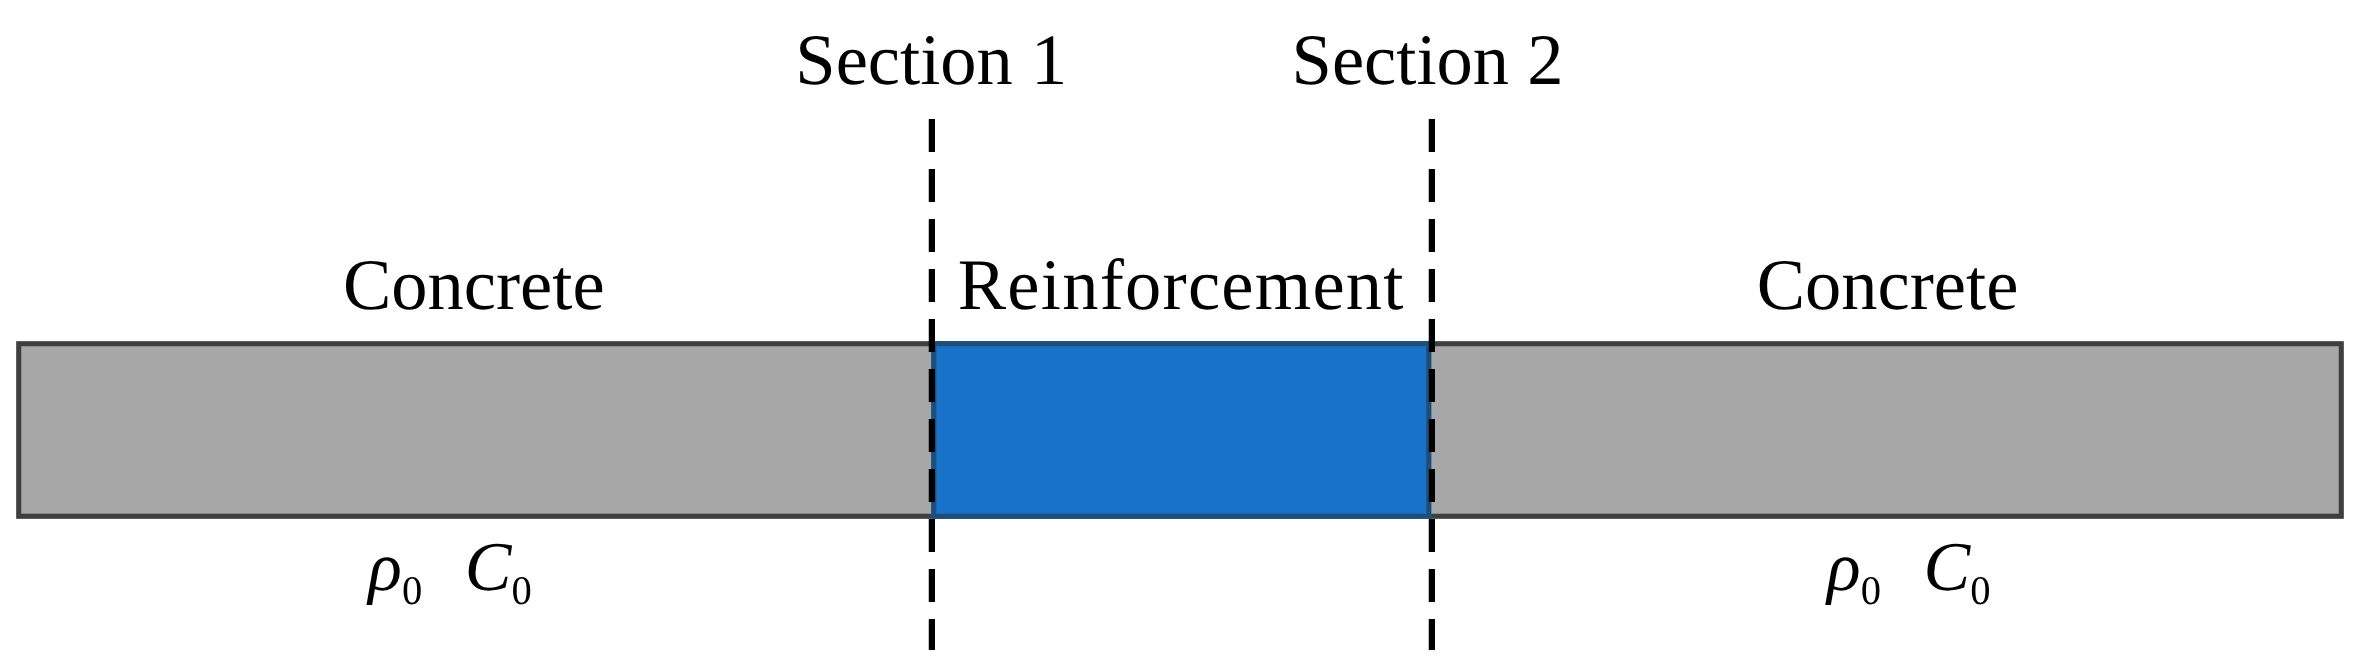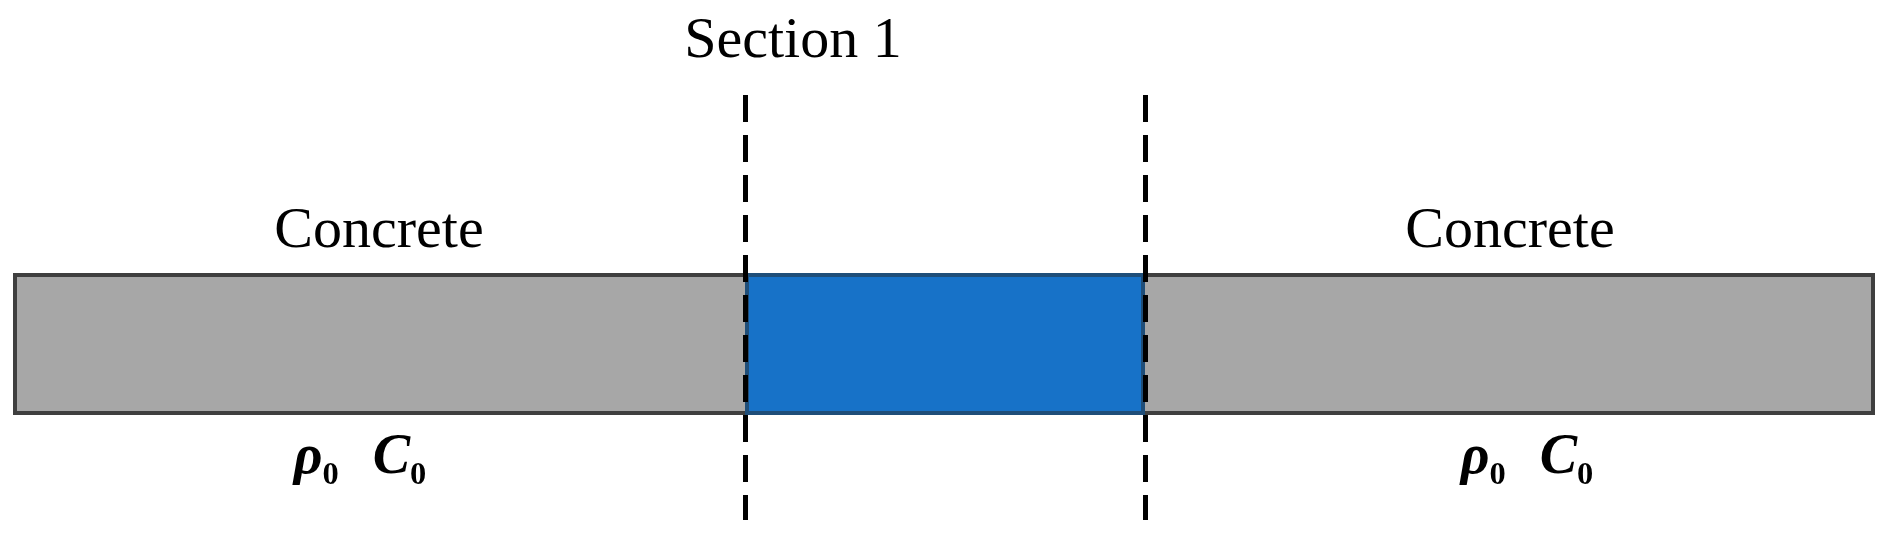--- a/index.html
+++ b/index.html
@@ -58,39 +58,38 @@
   
   .label {
     position: absolute;
     transform: translateX(-50%);
     font-size: 58px;
     line-height: 1.1;
     white-space: nowrap;
     z-index: 4;
     color: #000000;
   }
-  .section-label { top: 6px; margin-left: 48px; }
+  .section-label { top: 16px; }
   #section1-label { left: 745px; }
   #section2-label { left: 1142px; }
 
   .material-label { top: 196px; }
   #concrete-left-label  { left: 379px; }
   #reinforcement-label  { left: 945px; letter-spacing: 1px; }
   #concrete-right-label { left: 1510px; }
 
   
   .props-label {
     position: absolute;
     top: 424px;
     transform: translateX(-50%);
     font-size: 56px;
     line-height: 1.1;
     white-space: nowrap;
     z-index: 4;
-    font-weight: bold;
   }
   #props-left   { left: 360px; }
   #props-middle { left: 938px; }
   #props-right  { left: 1527px; }
   .sym {
     font-style: italic;
   }
   .sym-c { margin-left: 34px; }
   .props-label sub {
     font-size: 58%;
@@ -99,22 +98,24 @@
     vertical-align: -0.35em;
   }
   .props-label sub.it { font-style: italic; }
 </style>
 </head>
 <body>
 
 <div id="stage">
 
   <div class="label section-label" id="section1-label">Section 1</div>
+  <div class="label section-label" id="section2-label">Section 2</div>
 
   <div class="label material-label" id="concrete-left-label">Concrete</div>
+  <div class="label material-label" id="reinforcement-label">Reinforcement</div>
   <div class="label material-label" id="concrete-right-label">Concrete</div>
 
   <div class="bar"></div>
   <div class="reinforcement"></div>
 
   <div class="dash-line" id="section1-line"></div>
   <div class="dash-line" id="section2-line"></div>
 
   <div class="props-label" id="props-left">
     <span class="sym">ρ</span><sub>0</sub><span class="sym sym-c">C</span><sub>0</sub>

